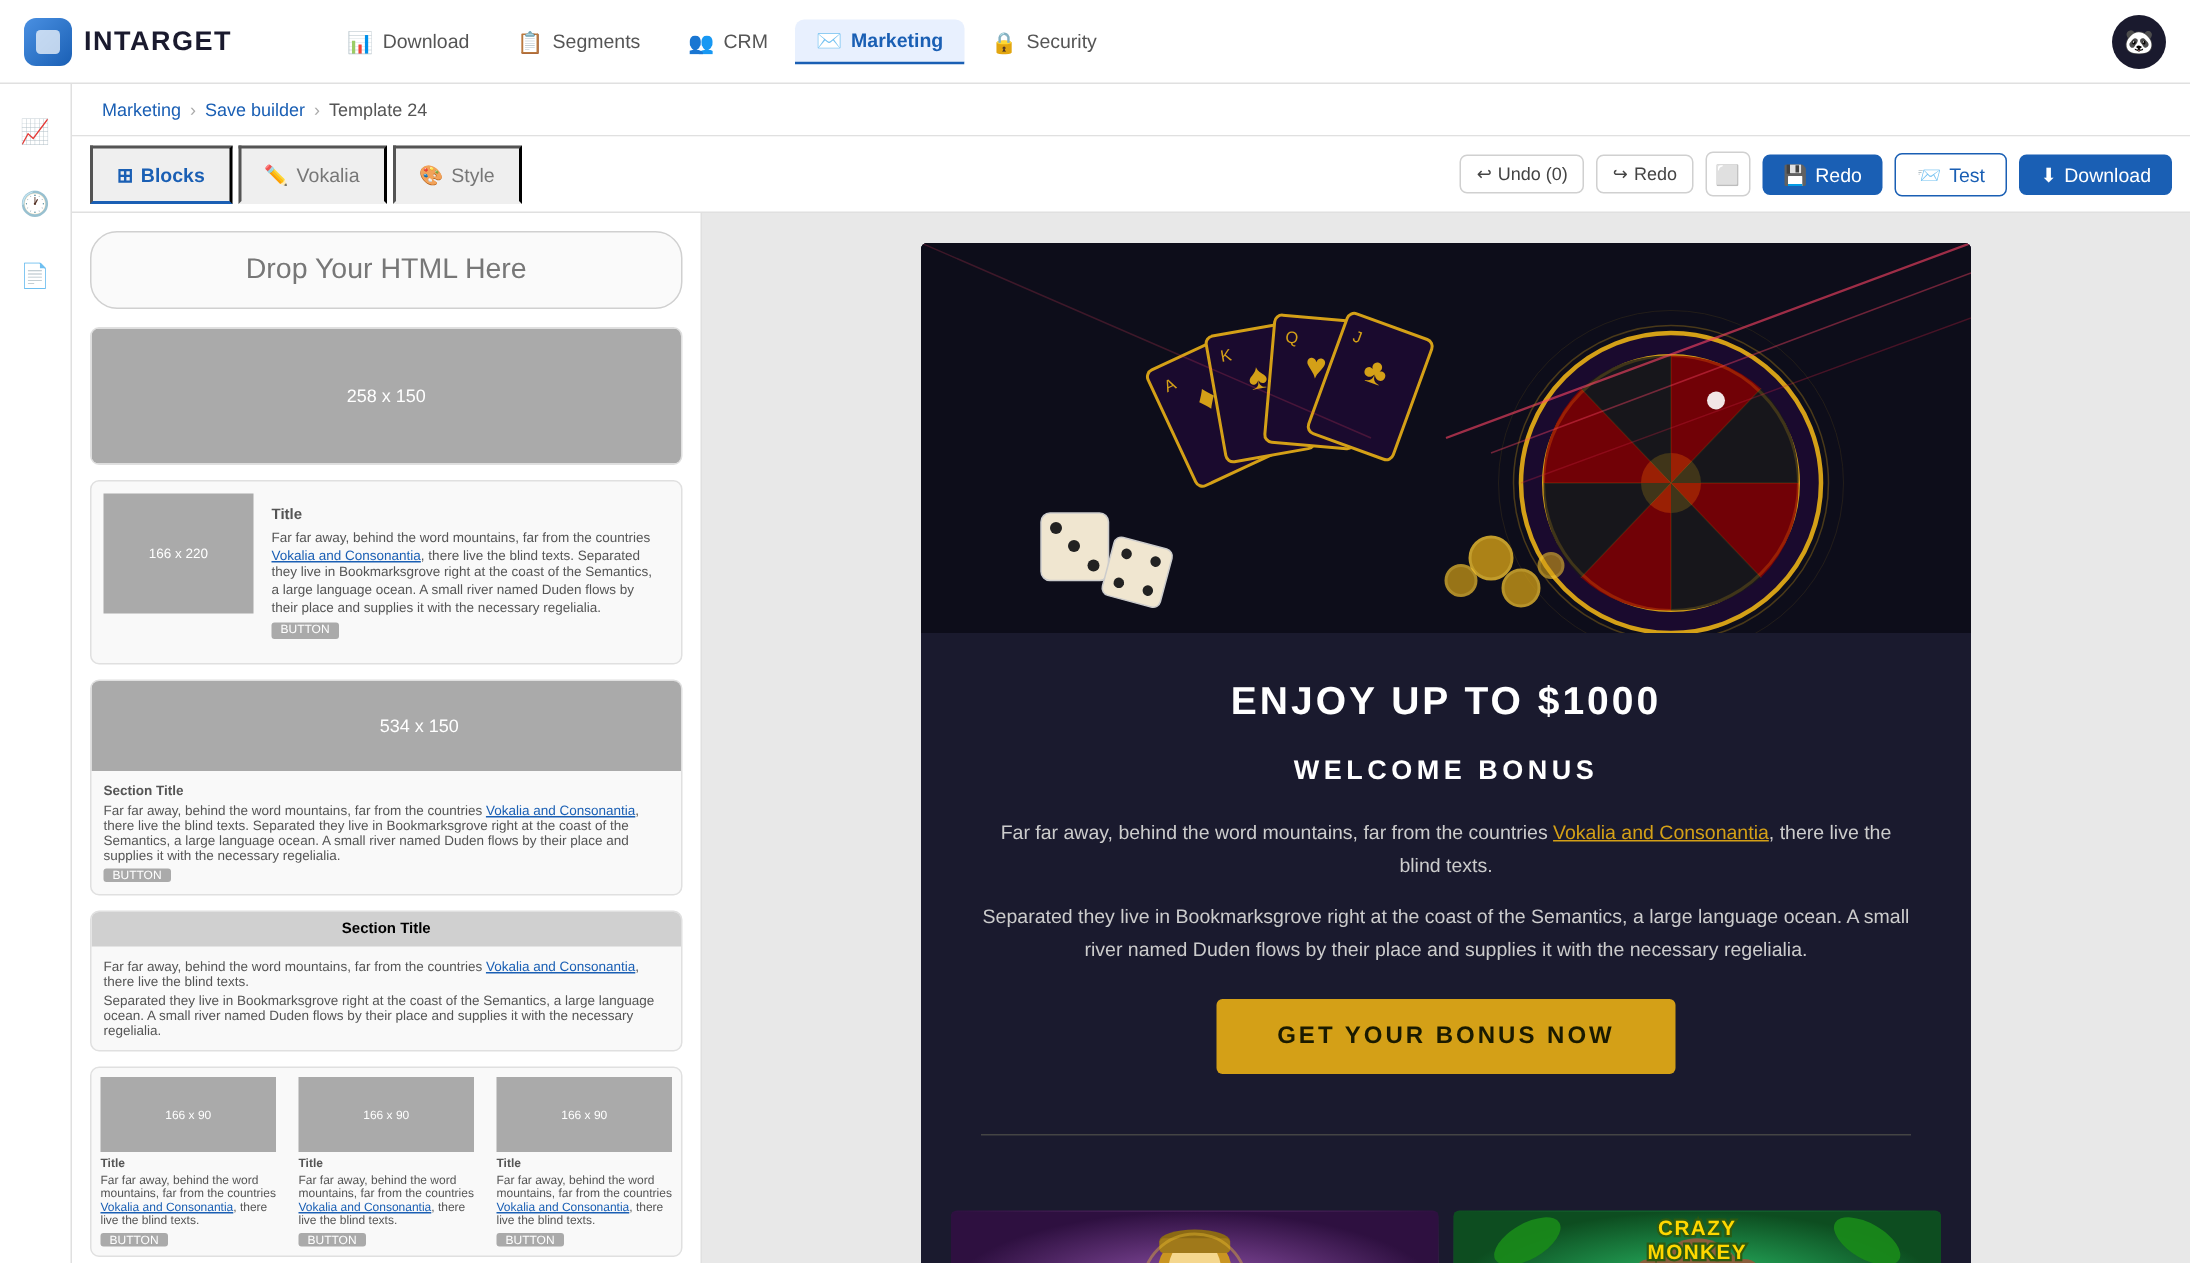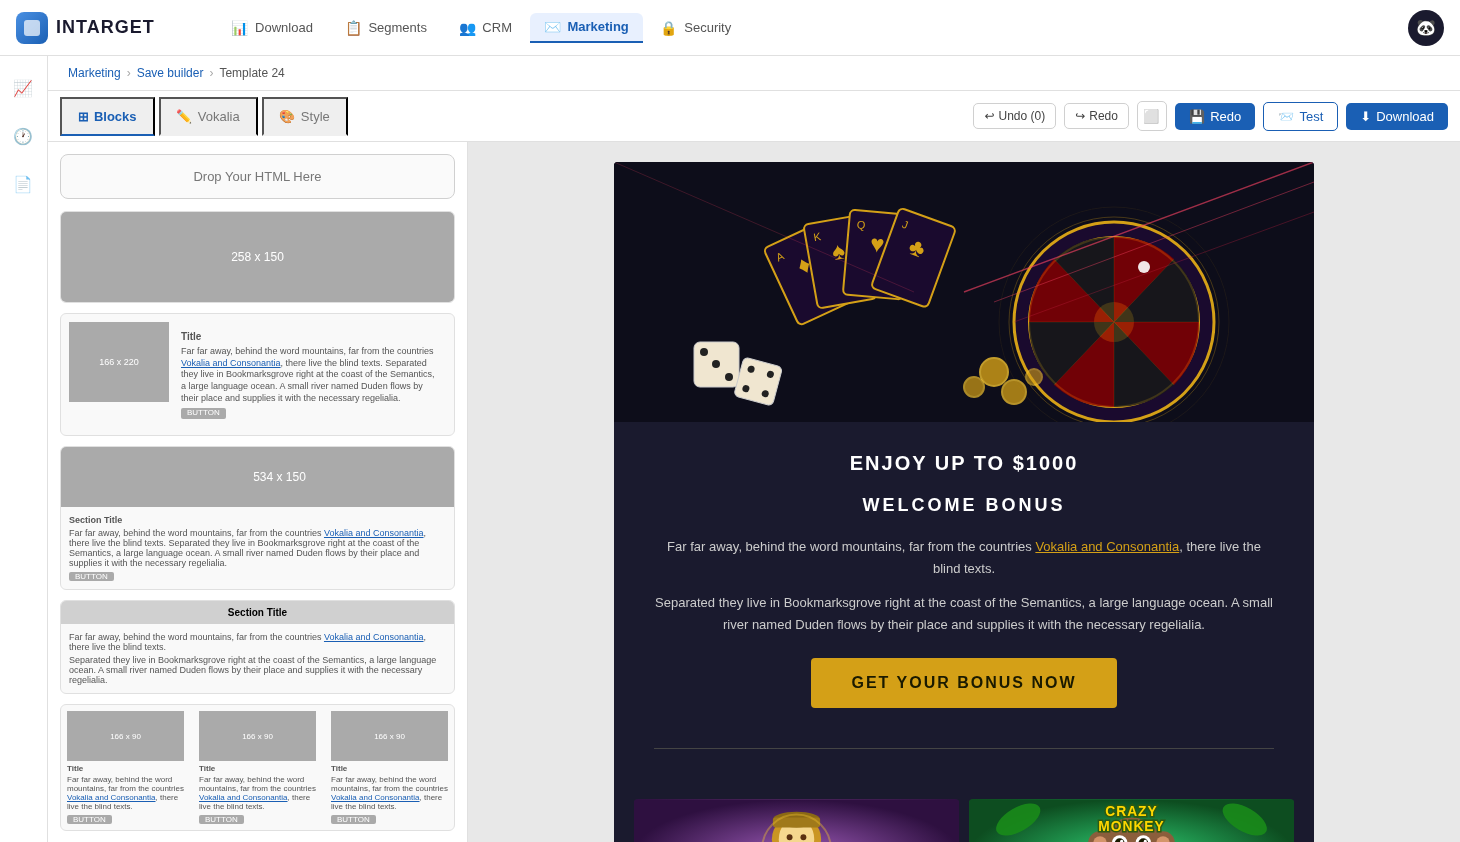--- a/index.html
+++ b/index.html
@@ -103,22 +103,22 @@
     }
     .panel-tab.active { color: #1a5fb4; border-bottom: 2px solid #1a5fb4; font-weight: 600; }
 
     
     .blocks-panel {
       flex: 1; overflow-y: auto; padding: 12px;
     }
 
     
     .drop-zone {
-      border: 1px solid #d0d0d0; border-radius: 8px; padding: 14px;
-      text-align: center; color: #777; font-size: 13px; background: #fafafa;
+      border: 1px solid #d0d0d0; border-radius: 18px; padding: 14px;
+      text-align: center; color: #777; font-size: 19px; background: #fafafa;
       margin-bottom: 12px; cursor: pointer;
     }
 
     
     .block-item {
       border: 1px solid #e0e0e0; border-radius: 6px; background: #f9f9f9;
       margin-bottom: 10px; overflow: hidden; cursor: pointer;
     }
 
     
@@ -161,21 +161,21 @@
       width: 100%; height: 260px; background: linear-gradient(135deg, #0d0d1a 0%, #1a0a2e 30%, #2d1b4e 60%, #1a0a2e 100%);
       position: relative; display: flex; align-items: center; justify-content: center; overflow: hidden;
     }
 
     
     .casino-content {
       padding: 30px 40px; text-align: center;
     }
 
     .enjoy-title {
-      color: #fff; font-size: 20px; font-weight: 700; letter-spacing: 2px;
+      color: #fff; font-size: 26px; font-weight: 700; letter-spacing: 2px;
       margin-bottom: 20px;
     }
     .welcome-bonus {
       color: #fff; font-size: 18px; font-weight: 600; letter-spacing: 3px;
       margin-bottom: 20px;
     }
     .casino-desc {
       color: #ccc; font-size: 13px; line-height: 1.7; margin-bottom: 12px;
     }
     .casino-link { color: #d4a017; text-decoration: underline; }

